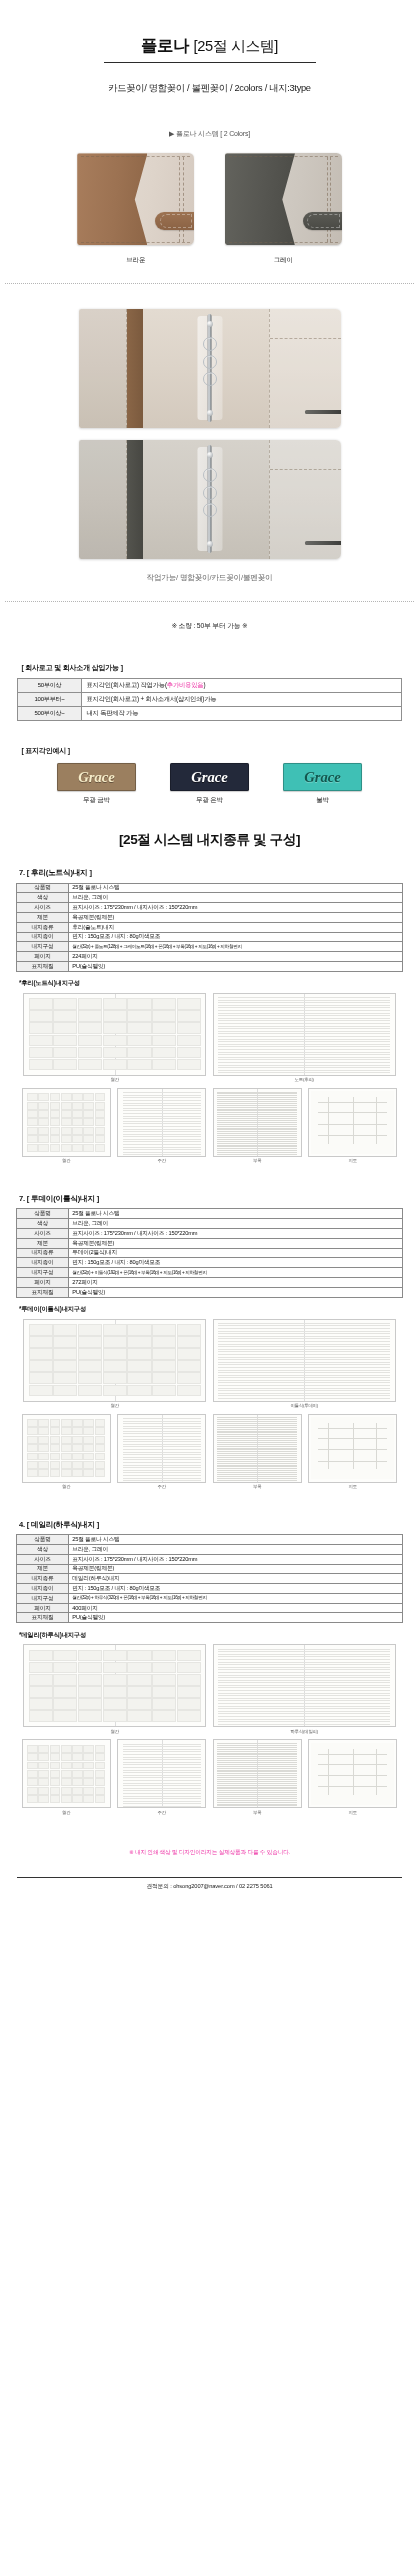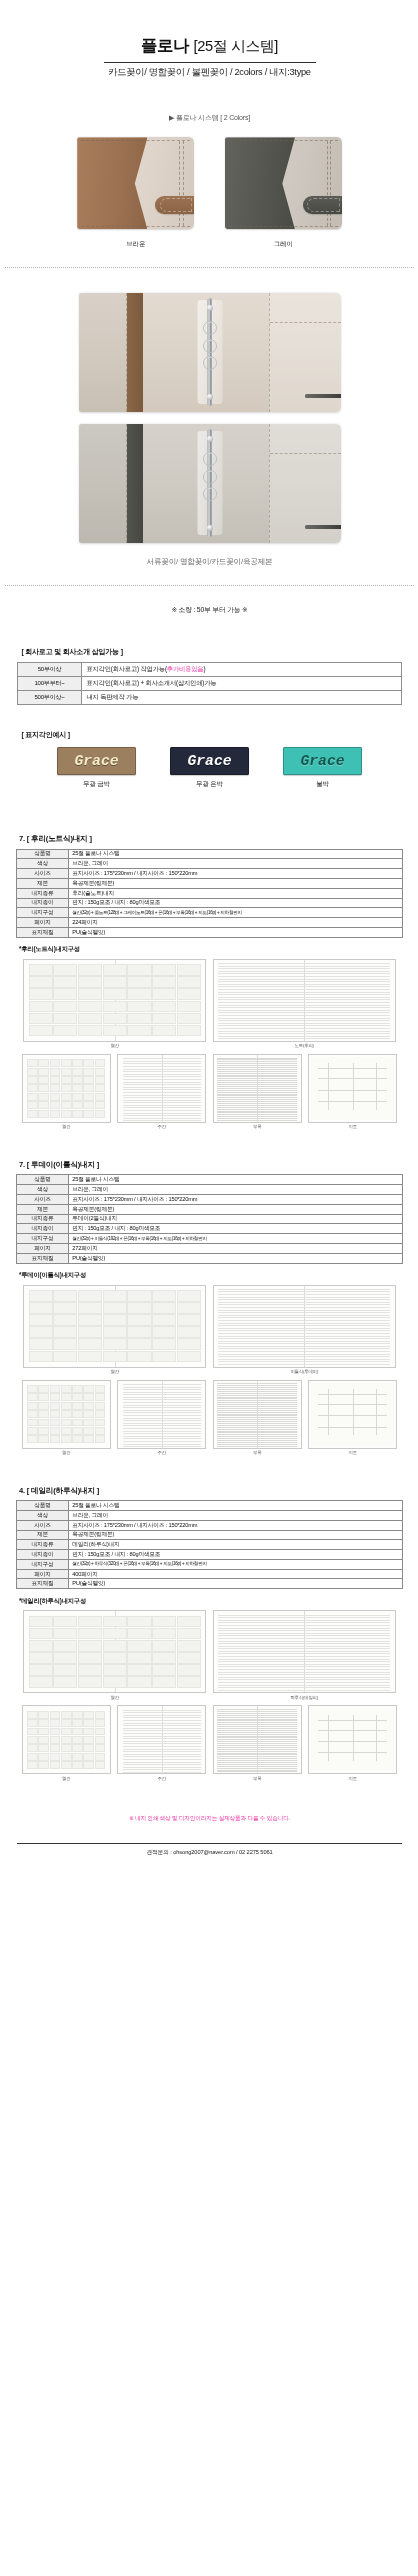--- a/index.html
+++ b/index.html
@@ -18,21 +18,21 @@
   .header { padding-top:35px; text-align:center; }
   .title-main {
     font-size:16.4px; font-weight:bold; color:#111; letter-spacing:-0.3px;
     display:inline-block;
   }
   .title-main .sub { font-weight:normal; font-size:14.7px; }
   .title-rule {
     width:212px; height:0.5px; background:#2b2b2b; margin:4.9px auto 0;
   }
   .title-tag {
-    font-size:9.3px; color:#1a1a1a; letter-spacing:-0.3px; padding-top:4px;
+    font-size:9.3px; color:#1a1a1a; letter-spacing:-0.3px; padding-top:20px;
   }
 
   
   .center-label {
     text-align:center; font-size:7px; color:#555; letter-spacing:-0.2px;
   }
   .caption {
     text-align:center; font-size:7.6px; color:#666; letter-spacing:-0.2px;
   }
   .note-center {
@@ -206,21 +206,21 @@
     width:52px; text-align:center; background:#efefef; font-size:5.7px;
   }
   table.spec-table td.tiny { font-size:4.6px; letter-spacing:-0.3px; }
 
   
   .foil-row { display:flex; justify-content:center; gap:34px; margin-top:7.6px; }
   .foil-cell { text-align:center; }
   .foil {
     width:79px; height:28px; border-radius:1.6px;
     display:flex; align-items:center; justify-content:center;
-    font-family:Liberation Mono, monospace;
+    font-family:Liberation Serif, serif;
     font-style:italic; font-weight:bold; font-size:14.7px;
     border:0.5px solid rgba(0,0,0,0.25);
     box-shadow:0 0.5px 1.1px rgba(0,0,0,0.2);
   }
   .foil.gold  { background:#9b7f5f; color:#f6ecc8; text-shadow:0 0.5px 0.5px rgba(0,0,0,0.35); }
   .foil.silver{ background:#23293a; color:#ffffff; text-shadow:0 0.5px 0.5px rgba(0,0,0,0.5); }
   .foil.black { background:#3fc0b5; color:#12584f; text-shadow:0 0.5px 0 rgba(255,255,255,0.25); }
   .foil-name { font-size:6.5px; color:#111; margin-top:4.4px; letter-spacing:-0.2px; }
 
   
@@ -335,21 +335,21 @@
     <div class="bar"></div>
     <div class="ring" style="top:28px"></div>
     <div class="ring" style="top:46px"></div>
     <div class="ring" style="top:63px"></div>
     <div class="knob" style="left:50%;top:15.3px"></div>
     <div class="knob" style="left:50%;top:104px"></div>
     <div class="pen"></div>
   </div>
 
   <div style="height:14px"></div>
-  <div class="caption">서류꽂이/ 명함꽂이/카드꽂이/육공제본</div>
+  <div class="caption">작업가능/ 명함꽂이/카드꽂이/볼펜꽂이</div>
 
   <div style="height:18.5px"></div>
   <hr class="dotted-rule">
   <div style="height:18.5px"></div>
 
   <div class="note-center">※ 소량 : 50부 부터 가능 ※</div>
 
   <div style="height:32px"></div>
   <div class="bracket-head">[ 회사로고 및 회사소개 삽입가능 ]</div>
   <div style="height:4.9px"></div>
@@ -383,20 +383,21 @@
       <div class="foil silver" style="background: rgb(35, 41, 58); color: rgb(255, 255, 255);">Grace</div>
       <div class="foil-name">무광 은박</div>
     </div>
     <div class="foil-cell">
       <div class="foil black" style="background: rgb(63, 192, 181); color: rgb(18, 88, 79);">Grace</div>
       <div class="foil-name">불박</div>
     </div>
   </div>
 
   <div style="height:26px"></div>
+  <div class="big-head">[25절 시스템 내지종류 및 구성]</div>
 
   <div style="height:19.6px"></div>
   <div class="num-head">7. [ 후리(노트식)내지 ]</div>
   <div style="height:4.4px"></div>
   <table class="spec-table">
     <tbody id="spec-body-0">
         <tr>
           <td class="k">상품명</td>
           <td class="">25절 플로나 시스템</td>
         </tr>

